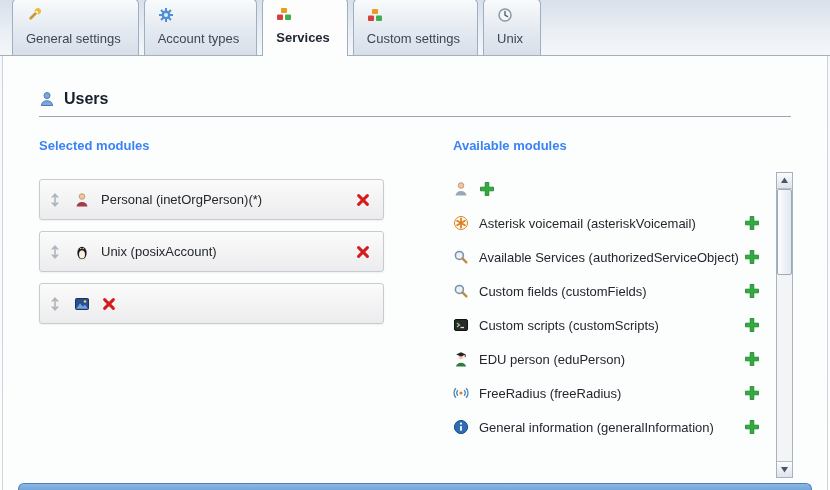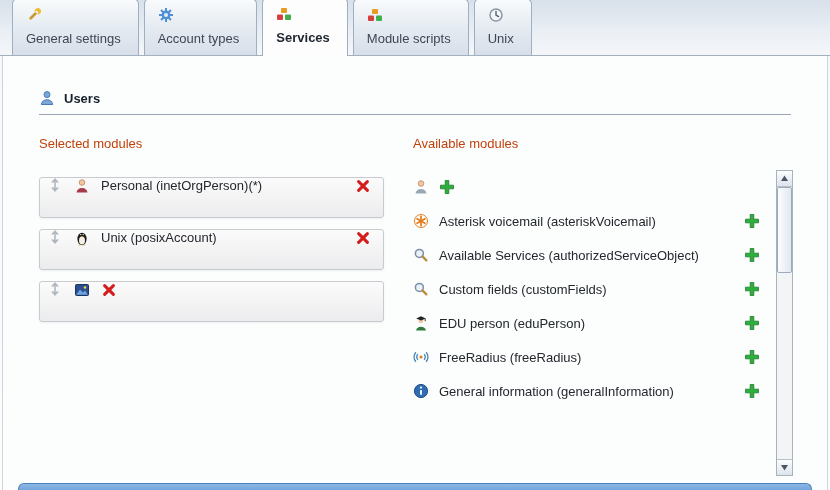--- a/index.html
+++ b/index.html
@@ -43,38 +43,38 @@
   .content {
     position: absolute; top: 56px; left: 2px; right: 2px; bottom: 0;
     background: #fcfdfd;
     border-left: 1px solid #ccd4dd; border-right: 1px solid #ccd4dd;
   }
   .section-header {
     margin: 34px 36px 0 36px;
     padding-bottom: 8px;
     border-bottom: 1px solid #9aa6b3;
     display: flex; align-items: center; gap: 9px;
-    font-size: 13px; font-weight: bold; color: #16202b;
+    font-size: 16px; font-weight: bold; color: #16202b;
   }
   .section-header .icon { width: 16px; height: 16px; }
 
   .columns { display: flex; margin: 0 34px 0 36px; }
   .col-left  { width: 352px; margin-right: 22px; flex: none; }
-  .col-right { flex: 1; }
-  .col-header { margin-top: 21px; font-size: 13px; color: #c2410c; }
+  .col-right { flex: 1; margin-left: 40px; }
+  .col-header { margin-top: 21px; font-size: 13px; color: #3b82f6; font-weight: bold; }
 
   
   .selected-list { margin-top: 26px; }
   .selected-item {
     width: 345px; height: 41px;
     margin-bottom: 11px;
     border: 1px solid #c7cbd0; border-radius: 3px;
     background: linear-gradient(to bottom, #fbfbfb, #ececee);
     box-shadow: 0 1px 2px rgba(0,0,0,.06);
-    display: flex; align-items: flex-start;
+    display: flex; align-items: center;
     padding: 0 12px 0 10px;
     cursor: move;
   }
   .selected-item .drag { width: 10px; height: 14px; margin-right: 14px; opacity: .75; }
   .selected-item .icon { width: 16px; height: 16px; margin-right: 11px; }
   .selected-item .label { flex: 1; font-size: 13px; color: #23282e; }
   .selected-item .del { width: 16px; height: 16px; cursor: pointer; }
 
   
   .avail-wrap { display: flex; margin-top: 19px; }
@@ -161,21 +161,21 @@
         <span class="tab-label">Services</span>
       </div>
       <div class="tab">
         <span class="icon">
           <svg width="16" height="16" viewBox="0 0 16 16">
             <rect x="5" y="2" width="6" height="5" rx="1" fill="#e89c23"></rect>
             <rect x="1" y="8.5" width="6" height="5.5" rx="1" fill="#d43f3f"></rect>
             <rect x="9" y="8.5" width="6" height="5.5" rx="1" fill="#3fae4c"></rect>
           </svg>
         </span>
-        <span class="tab-label">Module scripts</span>
+        <span class="tab-label">Custom settings</span>
       </div>
       <div class="tab">
         <span class="icon">
           <svg width="16" height="16" viewBox="0 0 16 16">
             <circle cx="8" cy="8" r="6" fill="#f4f6f8" stroke="#8a97a6" stroke-width="1.5"></circle>
             <path d="M8 4.5 L8 8 L10.6 9.6" stroke="#556270" stroke-width="1.4" fill="none" stroke-linecap="round"></path>
           </svg>
         </span>
         <span class="tab-label">Unix</span>
       </div>
@@ -345,20 +345,35 @@
                 <span class="label">Custom fields (customFields)</span>
                 <span class="add">
                   <svg width="16" height="16" viewBox="0 0 16 16">
                     <path d="M6.2 1.5 h3.6 v4.7 h4.7 v3.6 h-4.7 v4.7 h-3.6 v-4.7 h-4.7 v-3.6 h4.7 Z" fill="#2fae3e" stroke="#1c7a28" stroke-width=".8"></path>
                   </svg>
                 </span>
               </div>
               <div class="avail-item">
                 <span class="icon">
                   <svg width="16" height="16" viewBox="0 0 16 16">
+                    <rect x="1.5" y="2.5" width="13" height="11" rx="1.5" fill="#2b2b2b" stroke="#111"></rect>
+                    <path d="M4 6 L6.5 8 L4 10" stroke="#7ddb7d" stroke-width="1.3" fill="none"></path>
+                    <path d="M7.5 10.5 L11 10.5" stroke="#ddd" stroke-width="1.3"></path>
+                  </svg>
+                </span>
+                <span class="label">Custom scripts (customScripts)</span>
+                <span class="add">
+                  <svg width="16" height="16" viewBox="0 0 16 16">
+                    <path d="M6.2 1.5 h3.6 v4.7 h4.7 v3.6 h-4.7 v4.7 h-3.6 v-4.7 h-4.7 v-3.6 h4.7 Z" fill="#2fae3e" stroke="#1c7a28" stroke-width=".8"></path>
+                  </svg>
+                </span>
+              </div>
+              <div class="avail-item">
+                <span class="icon">
+                  <svg width="16" height="16" viewBox="0 0 16 16">
                     <circle cx="8" cy="5.8" r="2.4" fill="#f3c6a0"></circle>
                     <path d="M3 15.5 A5.2 5.2 0 0 1 13 15.5 Z" fill="#2f7a3f"></path>
                     <path d="M3.2 3.4 L8 1.3 L12.8 3.4 L8 5.5 Z" fill="#222"></path>
                     <path d="M12.2 3.7 L12.2 6.2" stroke="#222" stroke-width=".9"></path>
                   </svg>
                 </span>
                 <span class="label">EDU person (eduPerson)</span>
                 <span class="add">
                   <svg width="16" height="16" viewBox="0 0 16 16">
                     <path d="M6.2 1.5 h3.6 v4.7 h4.7 v3.6 h-4.7 v4.7 h-3.6 v-4.7 h-4.7 v-3.6 h4.7 Z" fill="#2fae3e" stroke="#1c7a28" stroke-width=".8"></path>

